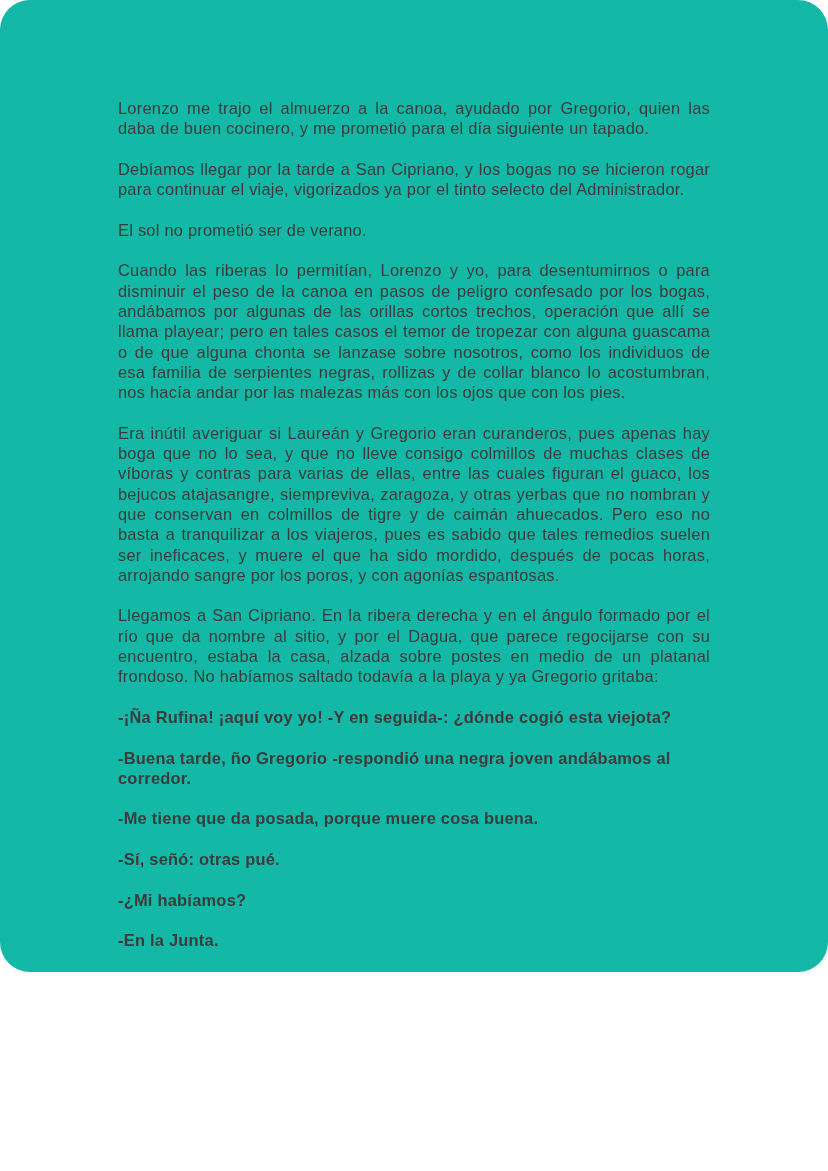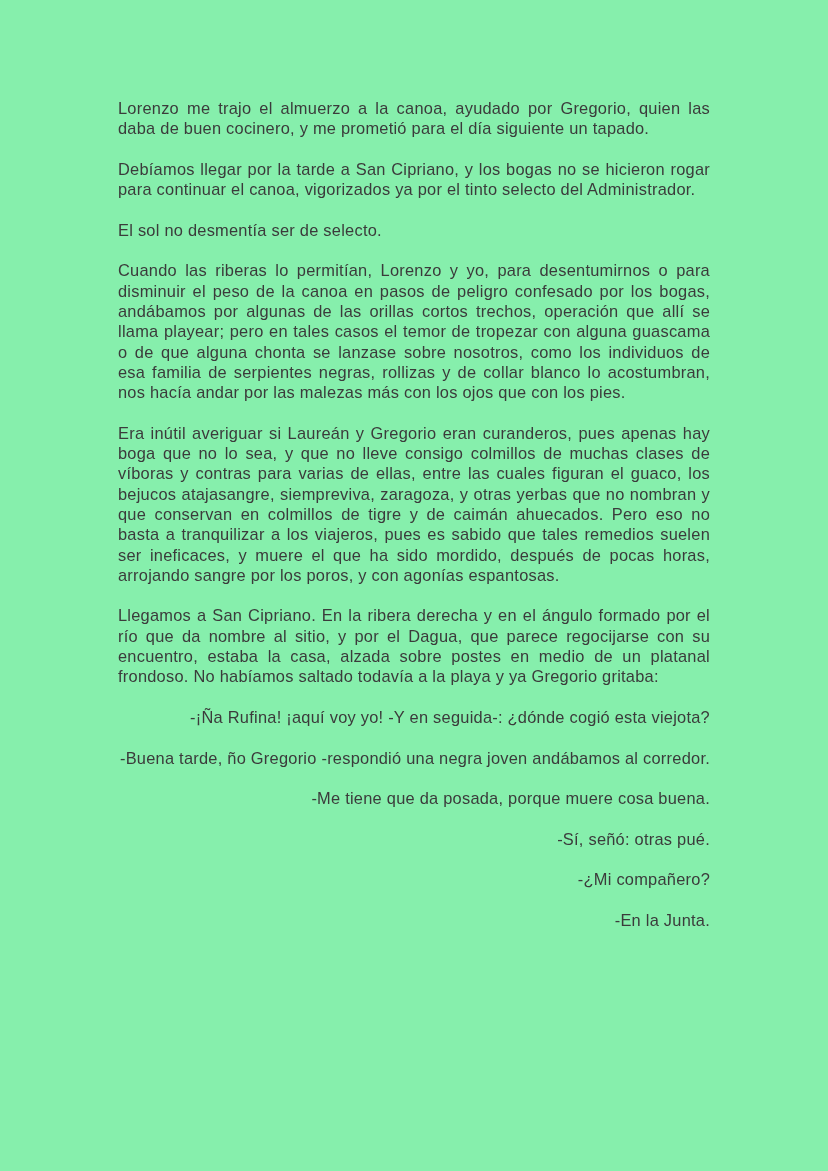--- a/index.html
+++ b/index.html
@@ -3,57 +3,59 @@
 <meta charset="utf-8">
 <style>
   html, body {
     margin: 0;
     padding: 0;
     background: #ffffff;
   }
   .page {
     position: relative;
     width: 828px;
-    height: 1171px;
-    background: #86efac;
+    height: 972px;
+    background: #14b8a6;
     overflow: hidden;
+    border-radius: 30px;
   }
   .text-block {
     position: absolute;
     left: 118px;
     top: 98px;
     width: 592px;
   }
   .text-block p {
     margin: 0 0 20.3px 0;
     font-family: "Liberation Sans", sans-serif;
     font-size: 16.4px;
     line-height: 20.3px;
     letter-spacing: 0.25px;
     color: #3b3b3b;
     text-align: justify;
   }
   .text-block p.dialogue {
-    text-align: right;
+    text-align: left;
+    font-weight: bold;
   }
   .text-block p:last-child {
     margin-bottom: 5px;
   }
 </style>
 </head>
 <body>
 
 <div class="page">
   <div class="text-block">
     <p>Lorenzo me trajo el almuerzo a la canoa, ayudado por Gregorio, quien las daba de buen cocinero, y me prometió para el día siguiente un tapado.</p>
-    <p>Debíamos llegar por la tarde a San Cipriano, y los bogas no se hicieron rogar para continuar el canoa, vigorizados ya por el tinto selecto del Administrador.</p>
-    <p>El sol no desmentía ser de selecto.</p>
+    <p>Debíamos llegar por la tarde a San Cipriano, y los bogas no se hicieron rogar para continuar el viaje, vigorizados ya por el tinto selecto del Administrador.</p>
+    <p>El sol no prometió ser de verano.</p>
     <p>Cuando las riberas lo permitían, Lorenzo y yo, para desentumirnos o para disminuir el peso de la canoa en pasos de peligro confesado por los bogas, andábamos por algunas de las orillas cortos trechos, operación que allí se llama playear; pero en tales casos el temor de tropezar con alguna guascama o de que alguna chonta se lanzase sobre nosotros, como los individuos de esa familia de serpientes negras, rollizas y de collar blanco lo acostumbran, nos hacía andar por las malezas más con los ojos que con los pies.</p>
     <p>Era inútil averiguar si Laureán y Gregorio eran curanderos, pues apenas hay boga que no lo sea, y que no lleve consigo colmillos de muchas clases de víboras y contras para varias de ellas, entre las cuales figuran el guaco, los bejucos atajasangre, siempreviva, zaragoza, y otras yerbas que no nombran y que conservan en colmillos de tigre y de caimán ahuecados. Pero eso no basta a tranquilizar a los viajeros, pues es sabido que tales remedios suelen ser ineficaces, y muere el que ha sido mordido, después de pocas horas, arrojando sangre por los poros, y con agonías espantosas.</p>
     <p>Llegamos a San Cipriano. En la ribera derecha y en el ángulo formado por el río que da nombre al sitio, y por el Dagua, que parece regocijarse con su encuentro, estaba la casa, alzada sobre postes en medio de un platanal frondoso. No habíamos saltado todavía a la playa y ya Gregorio gritaba:</p>
     <p class="dialogue">-¡Ña Rufina! ¡aquí voy yo! -Y en seguida-: ¿dónde cogió esta viejota?</p>
     <p class="dialogue">-Buena tarde, ño Gregorio -respondió una negra joven andábamos al corredor.</p>
     <p class="dialogue">-Me tiene que da posada, porque muere cosa buena.</p>
     <p class="dialogue">-Sí, señó: otras pué.</p>
-    <p class="dialogue">-¿Mi compañero?</p>
+    <p class="dialogue">-¿Mi habíamos?</p>
     <p class="dialogue">-En la Junta.</p>
   </div>
 </div>
 
 </body></html>

